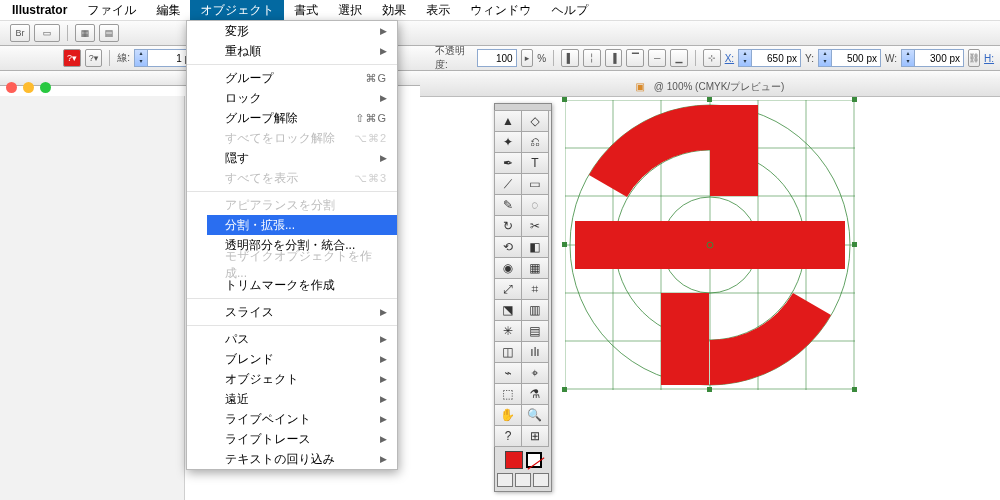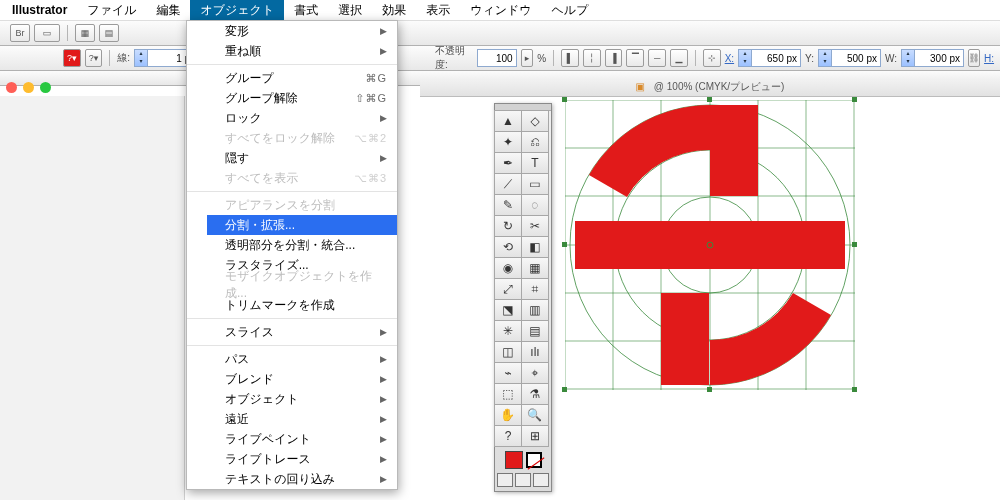--- a/index.html
+++ b/index.html
@@ -148,50 +148,47 @@
       <span>変形</span>
     </div>
     <div class="row sub">
       <span>重ね順</span>
     </div>
     <div class="hr"></div>
     <div class="row">
       <span>グループ</span>
       <span class="sc">⌘G</span>
     </div>
+    <div class="row sub">
+      <span>ロック</span>
+    </div>
     <div class="row">
       <span>グループ解除</span>
       <span class="sc">⇧⌘G</span>
     </div>
-    <div class="row sub">
-      <span>ロック</span>
-    </div>
     <div class="row dis">
       <span>すべてをロック解除</span>
       <span class="sc">⌥⌘2</span>
     </div>
     <div class="row sub">
       <span>隠す</span>
     </div>
     <div class="row dis">
       <span>すべてを表示</span>
       <span class="sc">⌥⌘3</span>
     </div>
     <div class="hr"></div>
     <div class="row dis">
       <span>アピアランスを分割</span>
     </div>
     <div class="row sel">
       <span>分割・拡張...</span>
     </div>
     <div class="row">
       <span>透明部分を分割・統合...</span>
-    </div>
-    <div class="row">
-      <span>ラスタライズ...</span>
     </div>
     <div class="row dis">
       <span>モザイクオブジェクトを作成...</span>
     </div>
     <div class="row">
       <span>トリムマークを作成</span>
     </div>
     <div class="hr"></div>
     <div class="row sub">
       <span>スライス</span>

